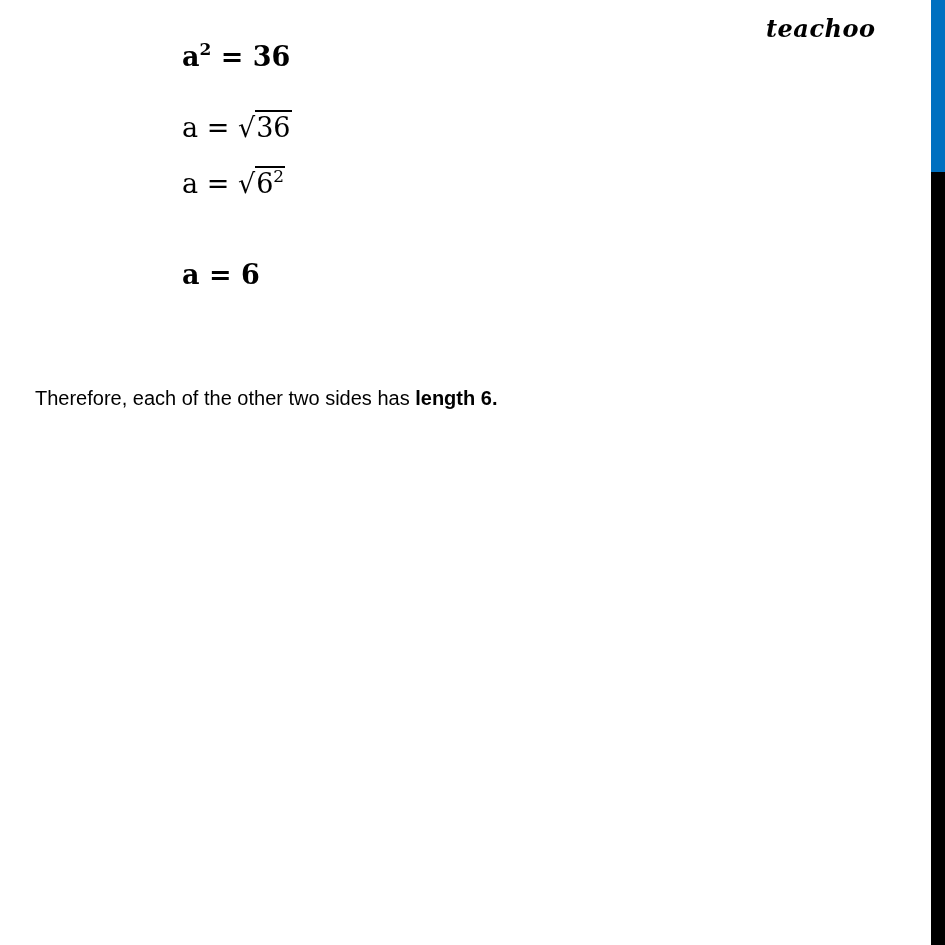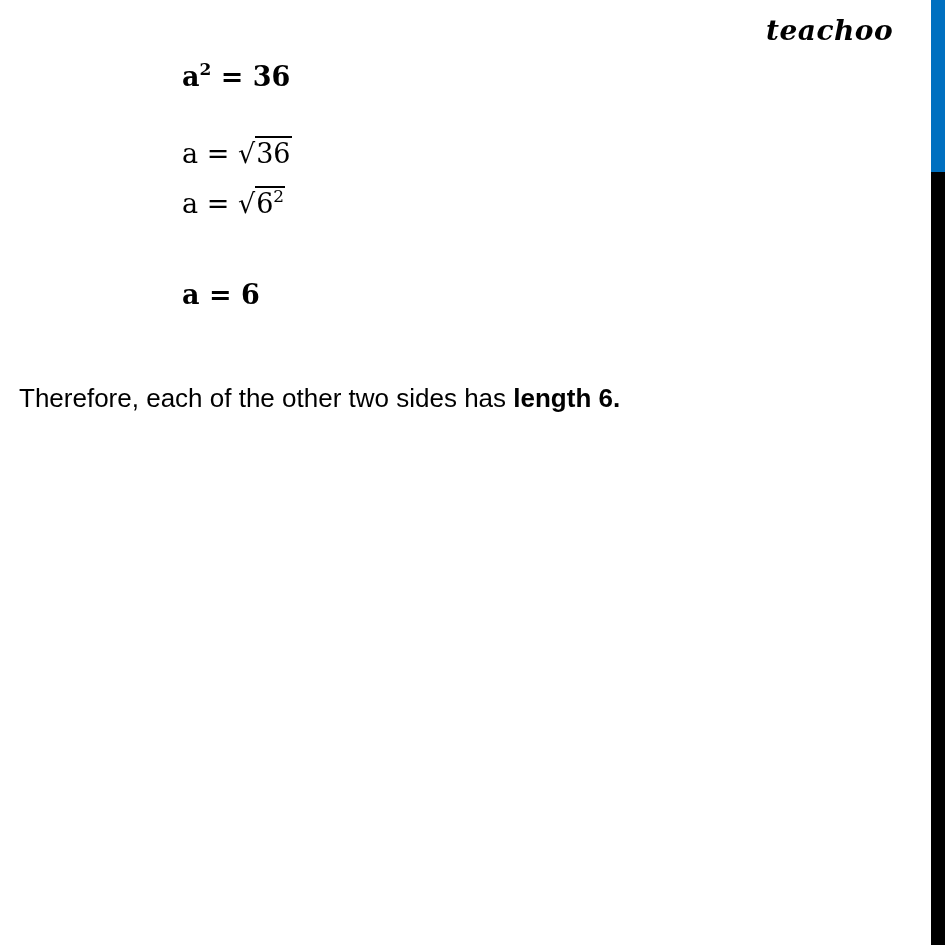--- a/index.html
+++ b/index.html
@@ -14,57 +14,56 @@
       background: #000000;
     }
     .sidebar-bar .accent {
       position: absolute; left: 0; top: 0; width: 14px; height: 172px;
       background: #0070c0;
     }
     .logo {
       position: absolute; left: 766px; top: 14px;
       font-family: "DejaVu Serif", serif;
       font-style: italic; font-weight: bold;
-      font-size: 28px; letter-spacing: 0.5px;
+      font-size: 24px; letter-spacing: 0.5px;
       color: #000;
     }
     .eq {
       position: absolute; left: 182px;
       font-size: 27px; line-height: 34px;
       white-space: nowrap;
-      margin-top: 20px;
     }
     .eq.bold { font-weight: bold; }
     .eq sup { font-size: 17px; vertical-align: 11px; line-height: 0; }
     .sqrt { display: inline-block; }
     .sqrt .radicand { border-top: 2px solid #000; padding: 0 1px; }
     .conclusion {
-      position: absolute; left: 19px; top: 382px;
+      position: absolute; left: 35px; top: 382px;
       font-family: "Liberation Sans", sans-serif;
-      font-size: 26px; line-height: 32px;
+      font-size: 20px; line-height: 32px;
       white-space: nowrap;
     }
     .conclusion b { font-weight: bold; }
   </style>
 </head>
 <body>
 
 <div class="sidebar-bar">
   <div class="accent"></div>
 </div>
 
 <div class="logo">teachoo</div>
 
 <div class="eq bold" style="top:40px;">
   <span>a</span><sup>2</sup>
   <span>=</span>
   <span>36</span>
 </div>
 
-<div class="eq" style="top:117px;text-align:center;">
+<div class="eq" style="top:111px;text-align:center;">
   <span>a</span>
   <span>=</span>
   <span class="sqrt"><span>√</span><span class="radicand">36</span></span>
 </div>
 
 <div class="eq" style="top:167px;">
   <span>a</span>
   <span>=</span>
   <span class="sqrt"><span>√</span><span class="radicand"><span>6</span><sup>2</sup></span></span>
 </div>

